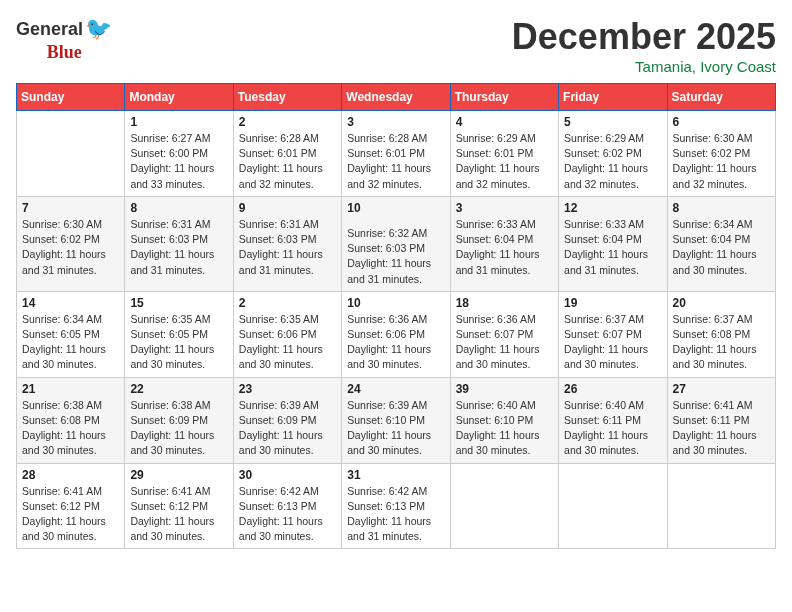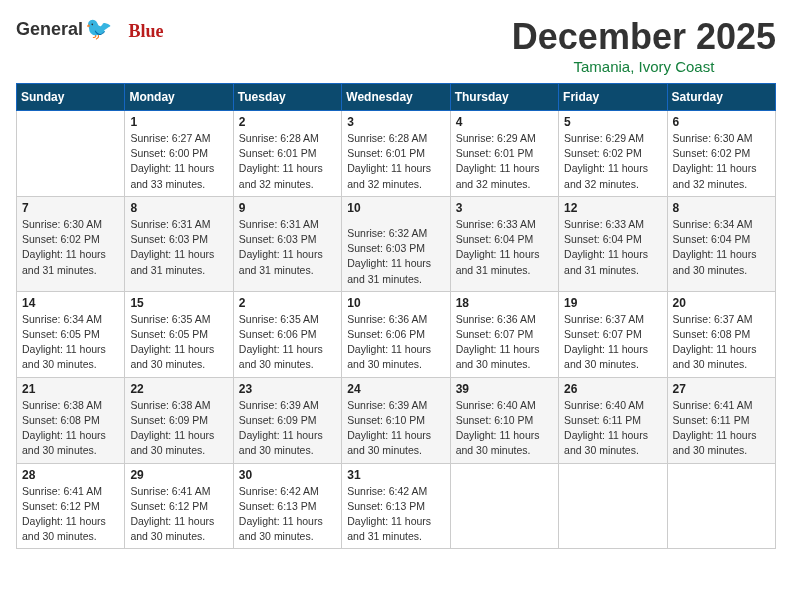--- a/index.html
+++ b/index.html
@@ -30,38 +30,38 @@
       font-weight: bold;
       color: #b91c1c;
       font-family: Liberation Serif, serif;
     }
     .logo-bird {
       color: #1565c0;
       font-size: 22px;
       margin-left: 2px;
     }
     .title-area {
-      text-align: center;
+      text-align: right;
     }
     .month-title {
       font-size: 36px;
       font-weight: bold;
       color: #333;
     }
     .subtitle {
       font-size: 15px;
       color: #15803d;
     }
     .calendar {
       width: 100%;
       border-collapse: collapse;
       font-size: 11px;
     }
     .calendar thead tr th {
-      background-color: #0c4a6e;
+      background-color: #ef4444;
       color: #fff;
       padding: 6px 4px;
       text-align: left;
       font-size: 12px;
       font-weight: bold;
       border: 1px solid #1565c0;
     }
     .calendar tbody tr td {
       border: 1px solid #ccc;
       vertical-align: top;
@@ -87,21 +87,21 @@
     }
     .empty-cell {
       background: #fff !important;
     }
   </style>
 </head>
 <body>
 
 <div class="header-area">
   <div class="logo">
-    <div style="display:flex;flex-direction:row;align-items:flex-end;gap:16px;">
+    <div style="display:flex;flex-direction:column;align-items:center;">
       <div style="display:flex;align-items:center;">
         <span class="logo-text-general">General</span>
         <span class="logo-bird">🐦</span>
       </div>
       <span class="logo-text-blue">Blue</span>
     </div>
   </div>
   <div class="title-area">
     <div class="month-title">December 2025</div>
     <div class="subtitle">Tamania, Ivory Coast</div>

